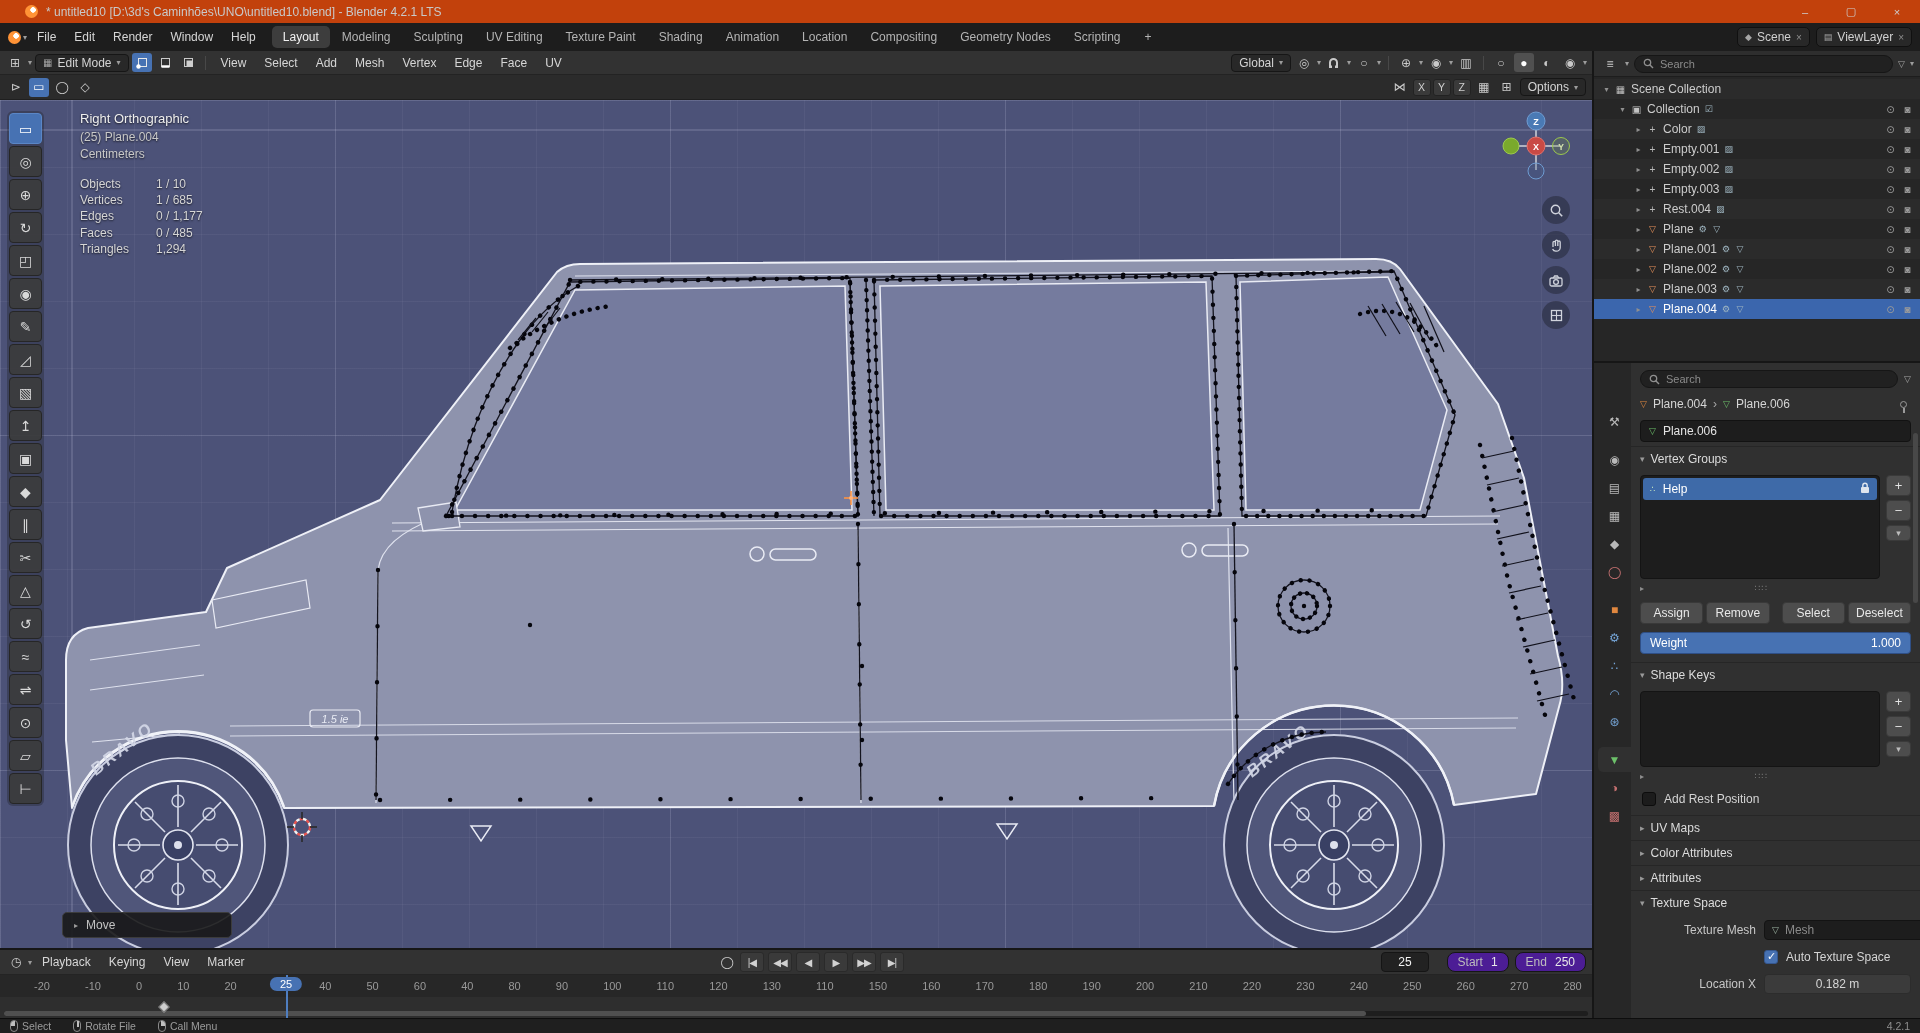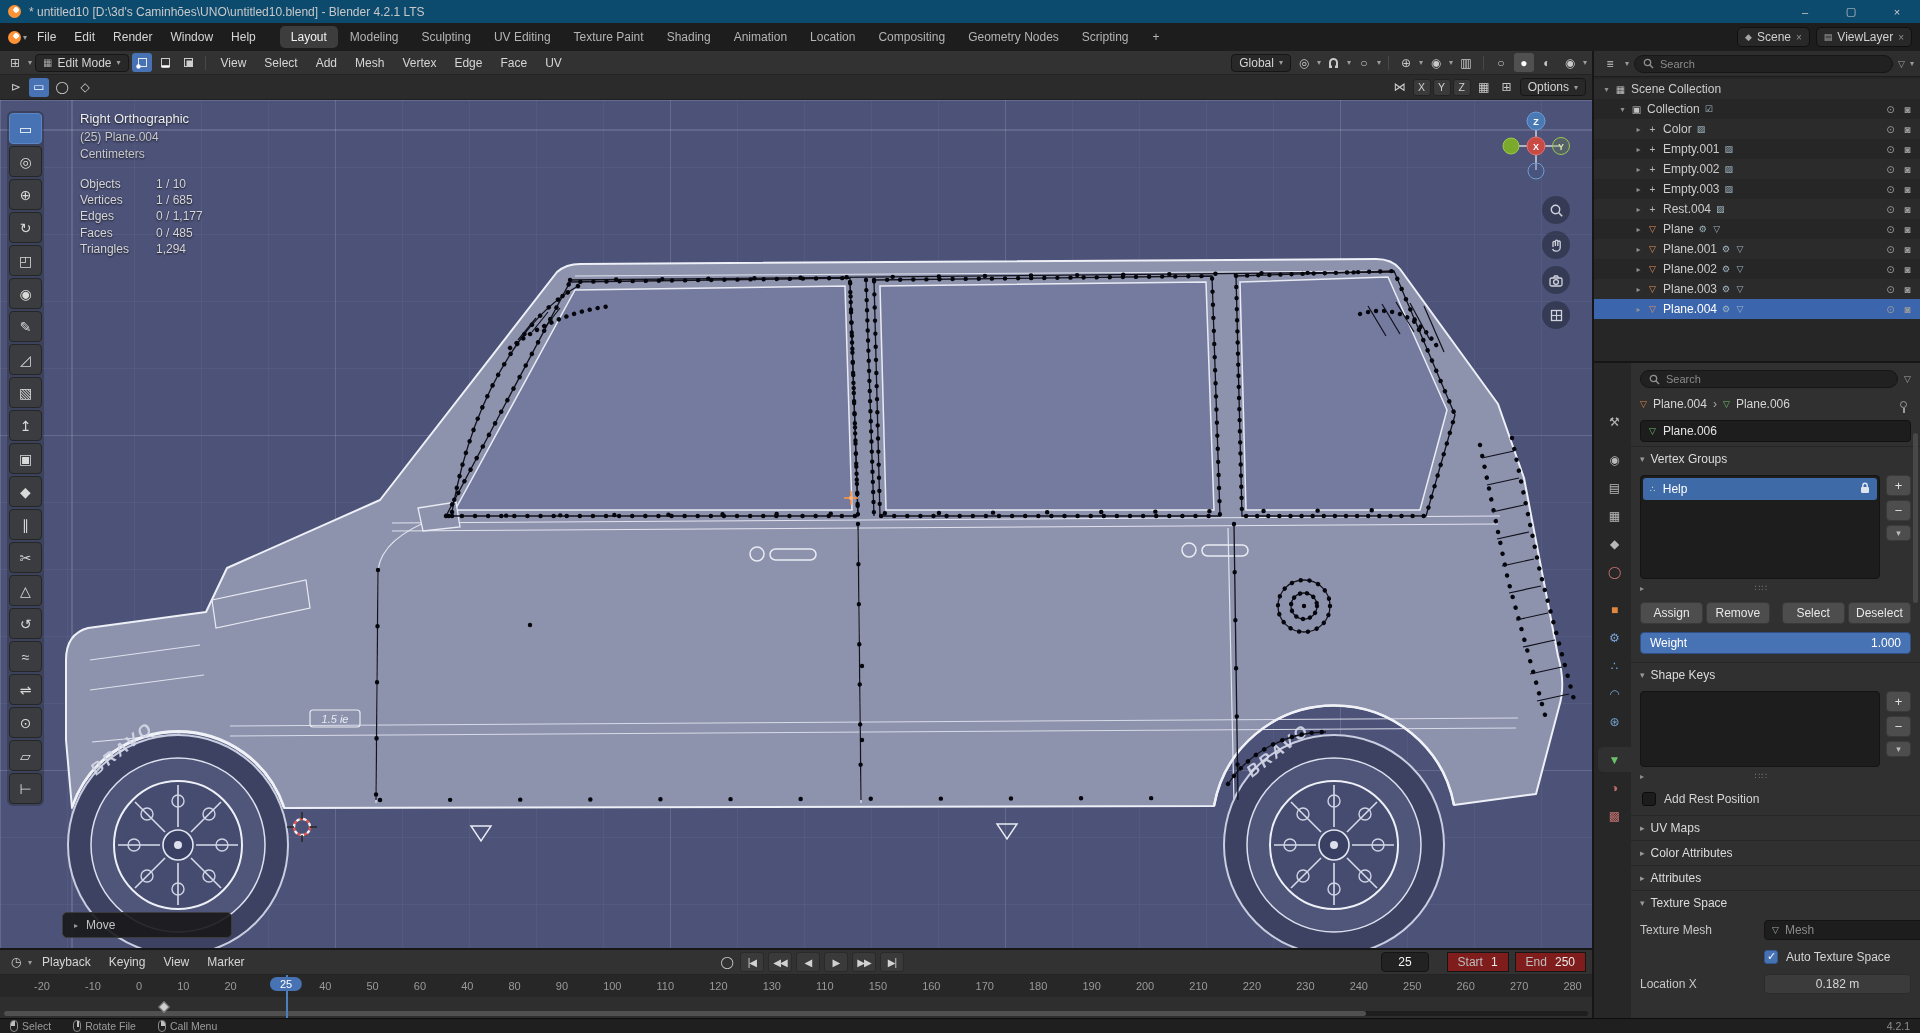--- a/index.html
+++ b/index.html
@@ -5,29 +5,29 @@
 *{margin:0;padding:0;box-sizing:border-box}
 html,body{width:1920px;height:1033px;overflow:hidden}
 body{font-family:"Liberation Sans","DejaVu Sans",sans-serif;font-size:12px;color:#d4d4d4;background:#111;cursor:default;-webkit-user-select:none;user-select:none}
 #app{width:1920px;height:1033px;display:flex;flex-direction:column}
 .spacer{flex:1}
 .hgroup{display:flex;align-items:flex-start;gap:2px}
 .chev{font-size:8px;color:#9c9c9c}
 .icon{color:#a6a6a6}
 
 
-#titlebar{height:23px;background:#0c4a6e;display:flex;align-items:center;padding-left:8px;gap:8px;color:#c9c9c9}
+#titlebar{height:23px;background:#c2410c;display:flex;align-items:center;padding-left:25px;gap:8px;color:#c9c9c9}
 .blogo{width:13px;height:13px;border-radius:50%;background:radial-gradient(circle at 62% 38%,#fff 0 2.5px,#ff9336 3px 100%);flex:0 0 auto}
 #win-controls{margin-left:auto;display:flex;height:100%}
 .winbtn{width:46px;display:flex;align-items:center;justify-content:center;color:#cfcfcf;font-size:11px}
 
 
 #topbar{height:28px;background:#1d1d1d;display:flex;align-items:center;padding:0 8px;gap:2px}
 .menu{padding:3px 8px;border-radius:4px;color:#d6d6d6;white-space:nowrap}
-#ws-tabs{display:flex;gap:1px;margin-left:14px;align-items:center}
+#ws-tabs{display:flex;gap:1px;margin-left:6px;align-items:center}
 .ws-tab{padding:4px 11px;border-radius:5px;color:#b4b4b4;white-space:nowrap}
 .ws-tab.active{background:#3d3d3d;color:#f1f1f1}
 .idsel{display:flex;align-items:center;gap:5px;background:#282828;border:1px solid #101010;border-radius:5px;padding:2px 7px;color:#d0d0d0;margin-left:4px}
 .idsel .x{color:#8e8e8e;font-size:10px}
 
 
 #main{flex:1;display:flex;gap:2px;background:#161616;min-height:0}
 #left{flex:1;display:flex;flex-direction:column;min-width:0}
 
 
@@ -61,21 +61,21 @@
 #nav-tools{position:absolute;right:22px;top:96px;display:flex;flex-direction:column;gap:7px}
 .navbtn{width:28px;height:28px;border-radius:50%;background:rgba(28,30,42,.45);display:flex;align-items:center;justify-content:center}
 #op-panel{position:absolute;left:62px;bottom:10px;width:170px;background:rgba(24,24,24,.9);border:1px solid #3c3c3c;border-radius:5px;padding:5px 11px;display:flex;align-items:center;gap:8px;color:#c2c2c2}
 #op-panel .chev{font-size:8px}
 
 
 #timeline{height:70px;display:flex;flex-direction:column;border-top:2px solid #161616;background:#2b2b2b}
 #tl-header{height:27px;background:#323232;display:flex;align-items:center;gap:2px;padding:0 6px;border-bottom:1px solid #242424}
 .tbtn{min-width:24px;height:20px;border-radius:3px;display:flex;align-items:center;justify-content:center;color:#d2d2d2;font-size:10px;letter-spacing:-1px;background:#3a3a3a;border:1px solid #2a2a2a;margin:0 1px}
 #frame-field{background:#222;border:1px solid #151515;border-radius:4px;color:#f2f2f2;padding:2px 16px;margin:0 12px}
-.rangefield{background:#7f1d1d;border:1px solid #161616;border-radius:0;padding:2px 10px;display:flex;gap:8px;color:#bdbdbd;margin-left:4px}
+.rangefield{background:#4c1d95;border:1px solid #161616;border-radius:8px;padding:2px 10px;display:flex;gap:8px;color:#bdbdbd;margin-left:4px}
 .rangefield b{color:#e8e8e8;font-weight:normal}
 #tl-body{position:relative;flex:1}
 #tl-ruler{height:22px;background:#272727;position:relative}
 #ticks{position:absolute;left:34px;right:10px;top:0;bottom:0;display:flex;justify-content:space-between;align-items:center}
 .tick{font-size:11px;color:#999}
 #tl-track{height:21px;background:#2e2e2e;position:relative}
 #playhead{position:absolute;left:286px;top:0;bottom:0;width:2px;background:#4f7ec0;z-index:2}
 #frame-badge{position:absolute;left:286px;top:2px;transform:translateX(-50%);background:#4772b3;color:#fff;font-size:11px;border-radius:9px;padding:1px 10px;z-index:3}
 #keyframe{position:absolute;left:160px;top:28px;width:8px;height:8px;background:#cfcfcf;border:1px solid #777;transform:rotate(45deg);z-index:2}
 #tl-scroll{position:absolute;left:4px;right:4px;bottom:2px;height:5px;border-radius:3px;background:#1e1e1e}
@@ -132,21 +132,21 @@
 .listfoot .grip{margin:0 auto;font-size:9px;letter-spacing:1px;color:#777}
 .btnrow{display:flex;gap:3px;margin:5px 0}
 .pbtn{flex:1;height:22px;background:#4d4d4d;border:1px solid #393939;border-radius:4px;color:#e8e8e8;display:flex;align-items:center;justify-content:center}
 .pair-gap{width:6px;flex:0 0 auto}
 .slider{height:22px;background:#4772b3;border:1px solid #2f4f86;border-radius:4px;display:flex;align-items:center;justify-content:space-between;padding:0 9px;color:#fff;margin:3px 0 8px}
 .checkrow{display:flex;align-items:center;gap:8px;margin:7px 0 9px;padding-left:2px}
 .cb{width:14px;height:14px;border-radius:3px;background:#1c1c1c;border:1px solid #0c0c0c;position:relative;flex:0 0 auto}
 .cb.checked{background:#4772b3;border-color:#35578f}
 .cb.checked::after{content:"✓";position:absolute;left:2px;top:-1px;font-size:11px;color:#fff}
 .prow{display:flex;align-items:center;gap:8px;margin:5px 0}
-.plabel{width:116px;color:#c6c6c6;flex:0 0 auto}
+.plabel{width:116px;text-align:right;color:#c6c6c6;flex:0 0 auto}
 .pfield{flex:1;height:20px;background:#1d1d1d;border:1px solid #131313;border-radius:4px;display:flex;align-items:center;gap:6px;padding:0 7px;color:#c9c9c9}
 .pfield input{flex:1;background:transparent;border:0;outline:0;color:#cfcfcf;font:12px "Liberation Sans","DejaVu Sans",sans-serif;min-width:0}
 .pfield input::placeholder{color:#8a8a8a}
 .pfield.num{background:#3b3b3b;border-color:#2c2c2c;justify-content:center;color:#d6d6d6}
 #pscroll{position:absolute;right:2px;top:70px;width:5px;height:170px;background:#484848;border-radius:3px}
 
 
 #statusbar{height:15px;background:#1f1f1f;border-top:1px solid #0d0d0d;display:flex;align-items:center;gap:22px;padding:0 10px;color:#9c9c9c;font-size:10.5px}
 .hint{display:flex;align-items:center;gap:4px}
 .mouse{width:8px;height:12px;border:1px solid #8a8a8a;border-radius:4px;position:relative;display:inline-block}

